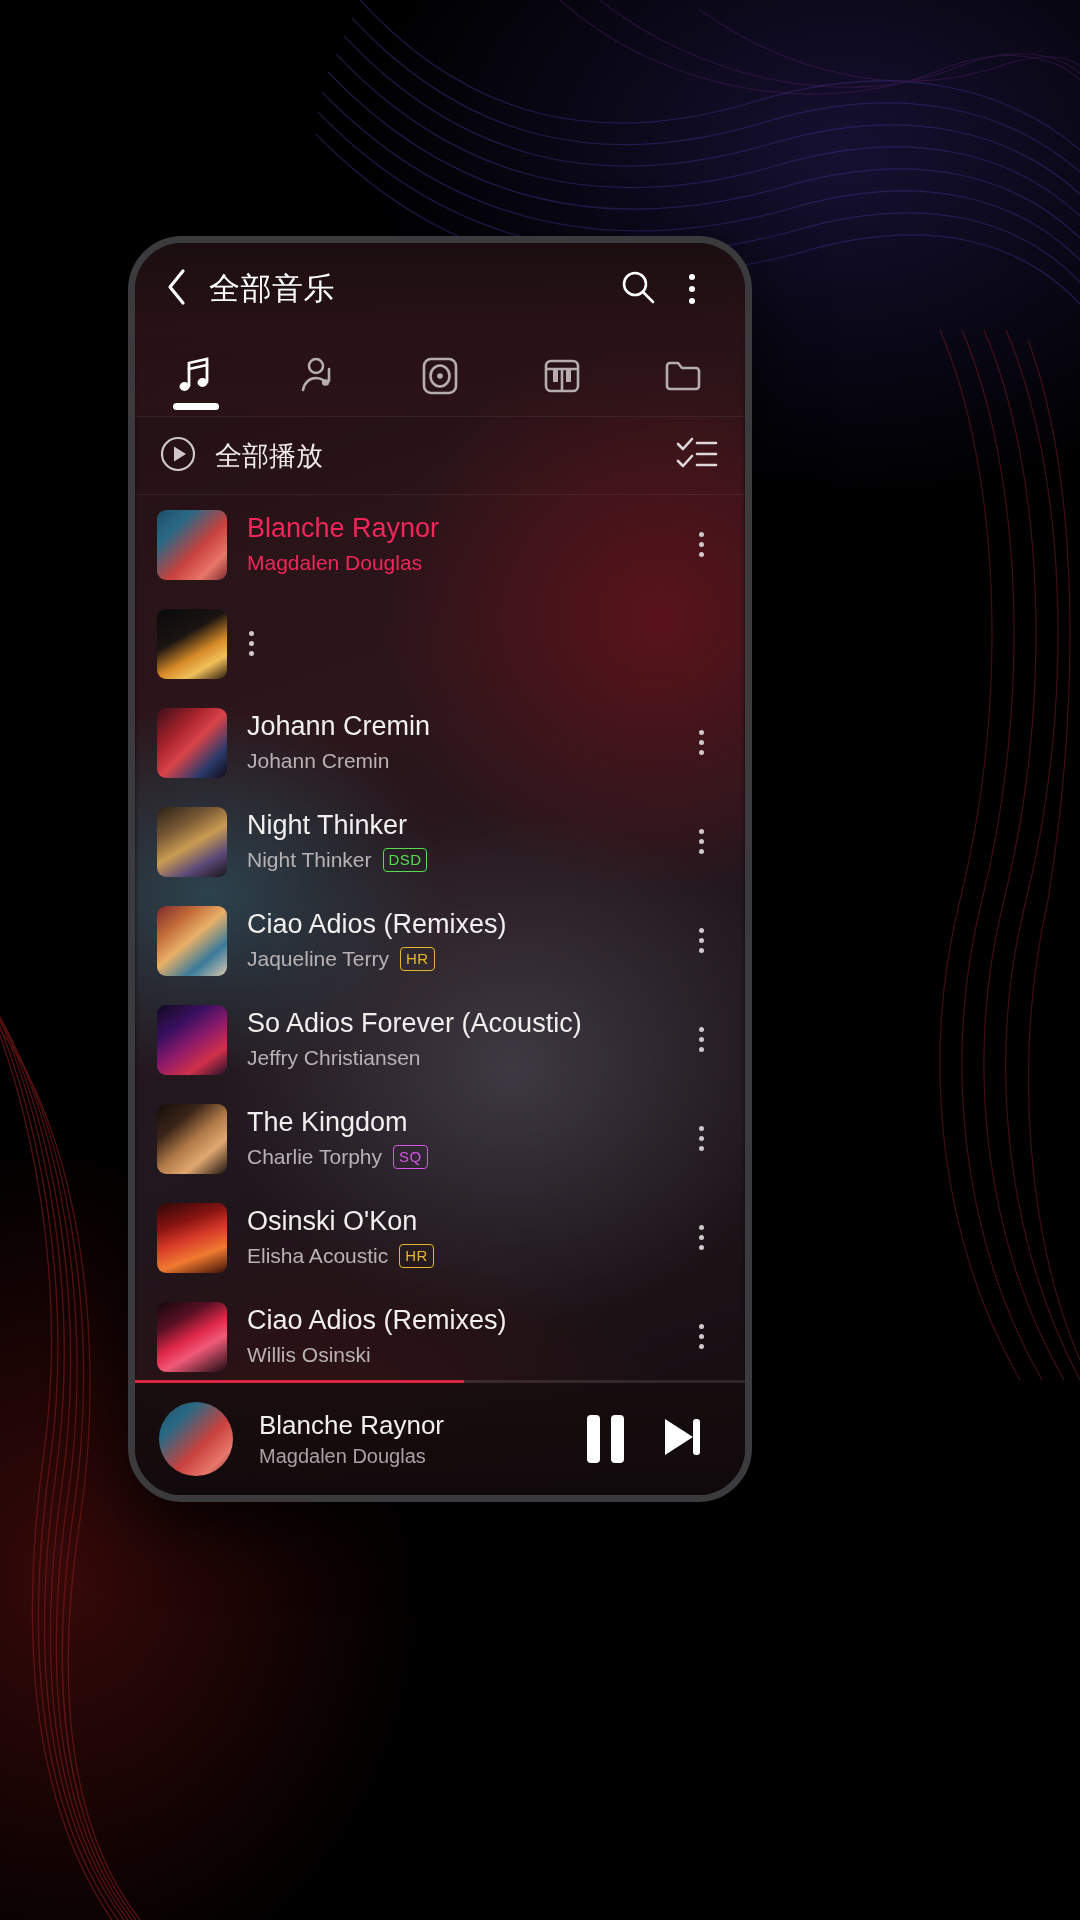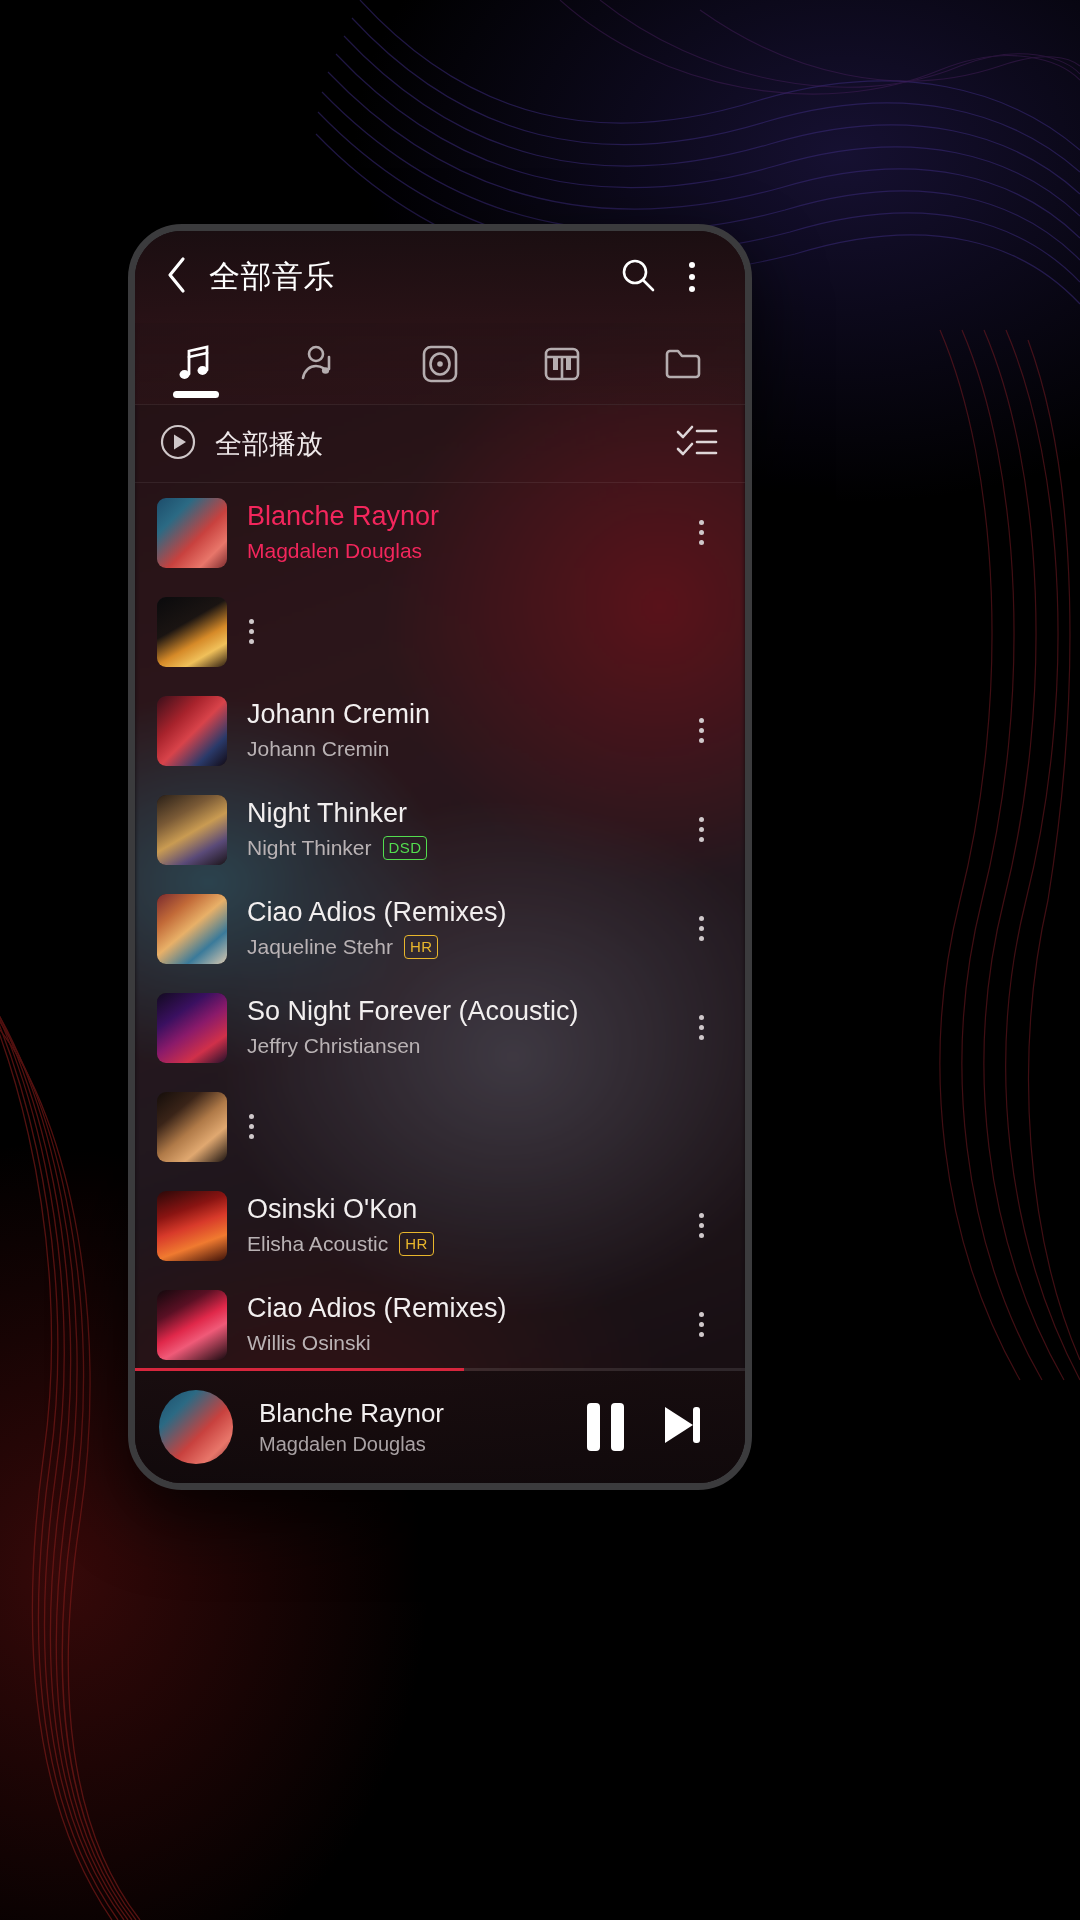--- a/index.html
+++ b/index.html
@@ -16,21 +16,21 @@
     background:
       radial-gradient(ellipse 700px 500px at 78% 8%, rgba(40,30,90,.55), transparent 70%),
       radial-gradient(ellipse 520px 620px at 6% 82%, rgba(120,20,20,.45), transparent 70%),
       #000;
   }
   #wallpaper svg { position: absolute; inset: 0; width: 1080px; height: 1920px; }
 
   
   #phone {
     position: absolute;
-    left: 128px; top: 224px;
+    left: 128px; top: 236px;
     width: 624px; height: 1266px;
     border-radius: 54px;
     border: 7px solid #3b3b3d;
     background: #120d10;
     overflow: hidden;
     box-shadow: 0 28px 70px rgba(0,0,0,.75);
   }
   
   #app-backdrop {
     position: absolute; inset: 0;
@@ -381,56 +381,63 @@
           </div>
       </div>
 
       <div class="song">
         <div class="art">
             <i class="aw5"></i>
           </div>
         <div class="song-meta">
           <div class="song-title">Ciao Adios (Remixes)</div>
           <div class="song-sub">
-            <span>Jaqueline Stehr</span>
+            <span>Jaqueline Terry</span>
             <span class="badge HR" style="color: rgb(232, 182, 44);">HR</span>
           </div>
         </div>
         <div class="song-more">
             <span class="dots-s">
               <i></i>
               <i></i>
               <i></i>
             </span>
           </div>
       </div>
 
       <div class="song">
         <div class="art">
             <i class="aw6"></i>
           </div>
         <div class="song-meta">
-          <div class="song-title">So Night Forever (Acoustic)</div>
+          <div class="song-title">So Adios Forever (Acoustic)</div>
           <div class="song-sub">
             <span>Jeffry Christiansen</span>
           </div>
         </div>
         <div class="song-more">
             <span class="dots-s">
               <i></i>
               <i></i>
               <i></i>
             </span>
           </div>
       </div>
 
       <div class="song">
         <div class="art">
             <i class="aw7"></i>
           </div>
+        <div class="song-meta">
+          <div class="song-title">The Kingdom</div>
+          <div class="song-sub">
+            <span>Charlie Torphy</span>
+            <span class="badge SQ" style="color: rgb(213, 86, 230);">SQ</span>
+          </div>
+        </div>
         <div class="song-more">
             <span class="dots-s">
               <i></i>
               <i></i>
               <i></i>
             </span>
           </div>
       </div>
 
       <div class="song">

